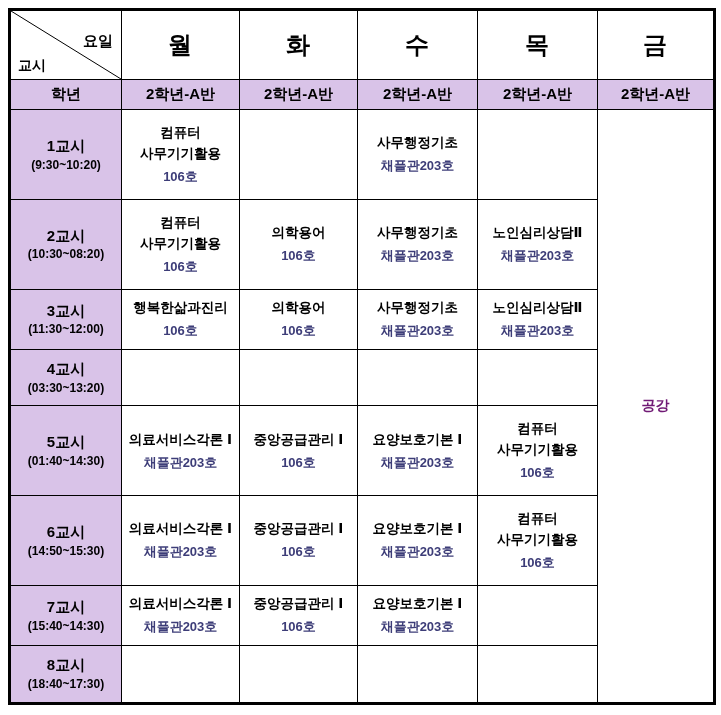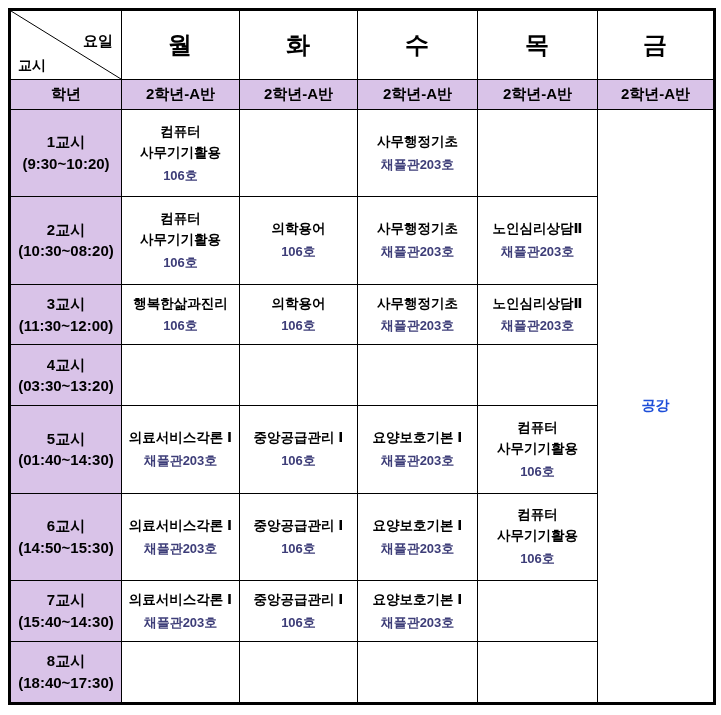--- a/index.html
+++ b/index.html
@@ -58,34 +58,34 @@
   .grade-label, .grade-cell {
     background: var(--header-bg);
     font-size: 15px;
     margin-top: 14px;
   }
   .period-cell {
     background: var(--header-bg);
     font-size: 15px;
     line-height: 1.45;
   }
-  .period-time { font-size: 15px; }
+  .period-time { font-size: 12px; }
   .subject-cell {
     background: #fff;
     font-size: 13.5px;
   }
   .subject { color: #000; line-height: 1.65; }
   .subject div { line-height: 1.55; }
   .room {
     color: var(--room-text);
     font-size: 13px;
     margin-top: 3px;
   }
   .friday-merged { font-size: 14px; }
-  .free-label { color: #1d4ed8; }
+  .free-label { color: #701a75; }
 </style>
 </head>
 <body>
 
 <div class="page">
   <table class="timetable">
     <colgroup>
       <col style="width:112px">
       <col style="width:118px">
       <col style="width:118px">

